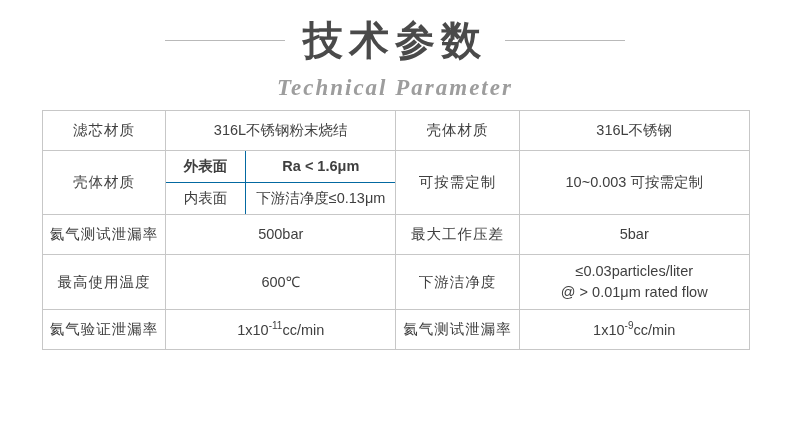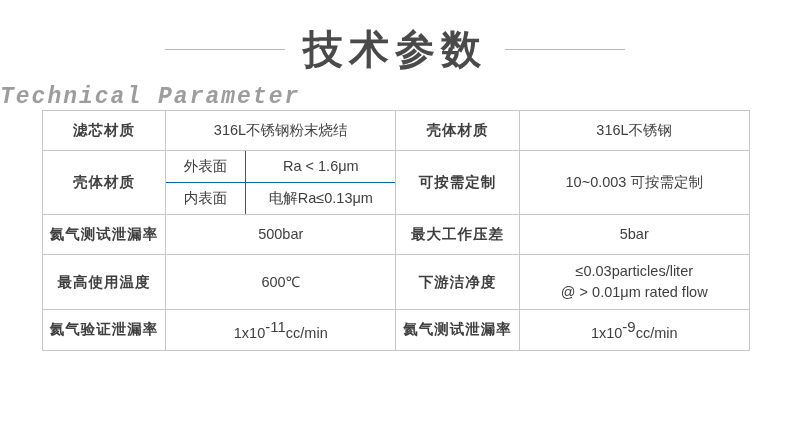--- a/index.html
+++ b/index.html
@@ -15,22 +15,22 @@
     overflow: hidden;
   }
   .page {
     width: 790px;
     height: 425px;
     position: relative;
     box-sizing: border-box;
   }
   
   .header {
-    padding-top: 24px;
-    text-align: left;
+    padding-top: 15px;
+    text-align: center;
   }
   .title-row {
     display: flex;
     align-items: center;
     justify-content: center;
     gap: 18px;
   }
   .title-rule {
     width: 120px;
     height: 1px;
@@ -39,21 +39,21 @@
   .main-title {
     font-size: 40px;
     letter-spacing: 6px;
     font-weight: 700;
     color: #4a4a4a;
     line-height: 1.25;
     white-space: nowrap;
   }
   .sub-title {
     margin-top: 10px;
-    font-family: Liberation Mono, monospace;
+    font-family: Liberation Serif, serif;
     font-style: italic;
     font-size: 23px;
     letter-spacing: 2px;
     color: #9d9d9d;
     font-weight: 600;
   }
   
   .table-wrap {
     position: absolute;
     left: 42px;
@@ -68,40 +68,40 @@
   table.spec td {
     border: 1px solid #c7c7c7;
     text-align: center;
     vertical-align: middle;
     font-size: 14.5px;
     color: #3f3f3f;
     padding: 6px 4px;
     line-height: 1.45;
   }
   td.label {
-    font-weight: 700;
+    font-weight: 400;
     letter-spacing: 1px;
     font-size: 14.5px;
     margin-left: 36px;
   }
   td.value {
     font-weight: 400;
   }
   td.sub-label {
     font-weight: 400;
     font-size: 14px;
   }
   .row-h {
     height: 40px;
   }
   .two-line {
     line-height: 1.5;
   }
   sup {
-    font-size: 15px;
+    font-size: 10px;
     vertical-align: super;
   }
   .nested {
     padding: 0 !important;
     border: none !important;
   }
   table.inner {
     border-collapse: collapse;
     width: 100%;
     table-layout: fixed;
@@ -116,20 +116,21 @@
   }
   table.inner tr td:first-child {
     border-left: none;
   }
   table.inner tr td:last-child {
     border-right: none;
     margin-top: 28px;
   }
   table.inner tr:first-child td {
     border-top: none;
+    font-weight: bold;
   }
   table.inner tr:last-child td {
     border-bottom: none;
   }
 </style>
 </head>
 <body>
 
 <div class="page">
 
@@ -168,21 +169,21 @@
                 <col style="width:34.7%">
                 <col style="width:65.3%">
               </colgroup>
               <tbody>
                 <tr>
                   <td class="sub-label">外表面</td>
                   <td class="value">Ra &lt; 1.6μm</td>
                 </tr>
                 <tr>
                   <td class="sub-label">内表面</td>
-                  <td class="value">电解Ra≤0.13μm</td>
+                  <td class="value">下游洁净度≤0.13μm</td>
                 </tr>
               </tbody>
             </table>
           </td>
           <td class="label">可按需定制</td>
           <td class="value">10~0.003 可按需定制</td>
         </tr>
 
         <tr class="row-h">
           <td class="label">氦气测试泄漏率</td>

